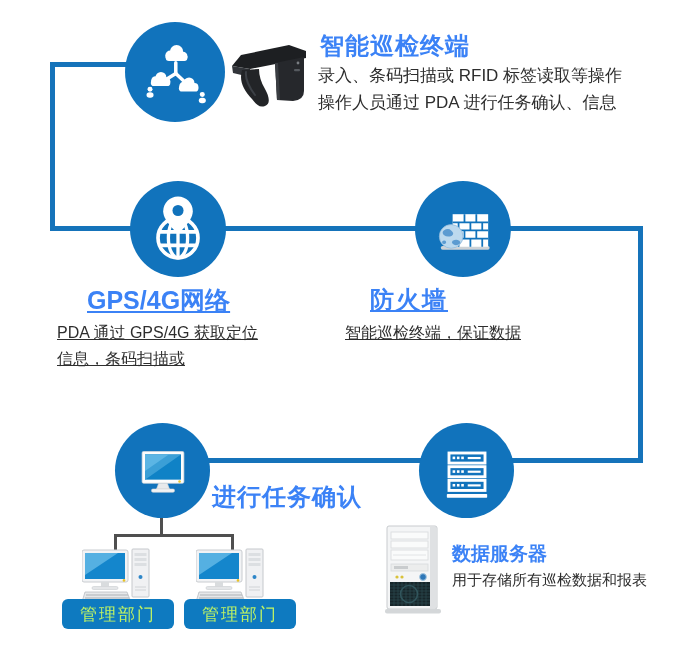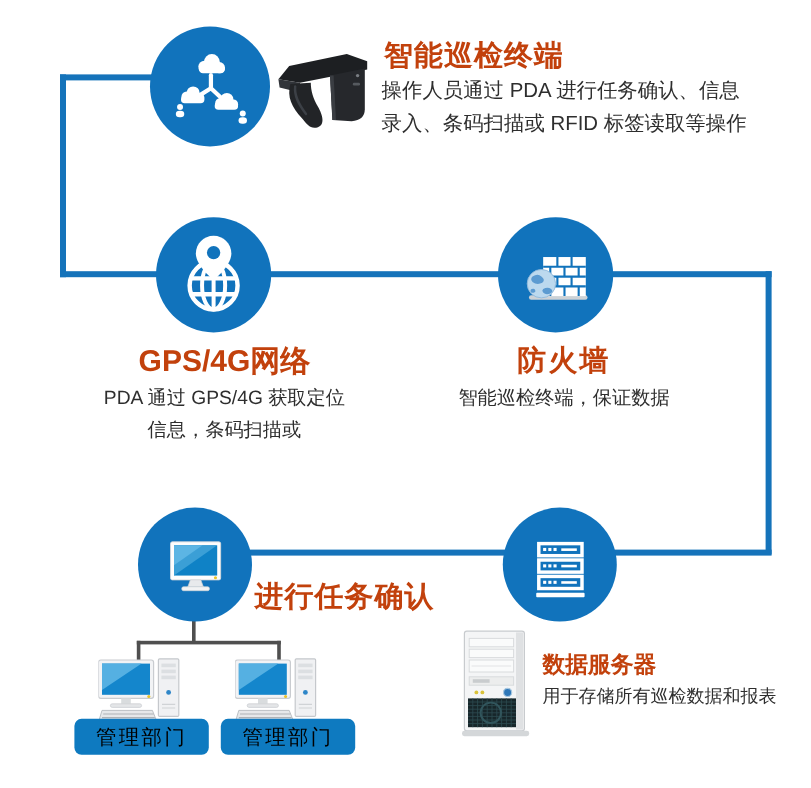--- a/index.html
+++ b/index.html
@@ -10,27 +10,27 @@
   .abs{position:absolute;}
   
   .bline{position:absolute;background:#1573BA;}
   
   .dline{position:absolute;background:#4F4F4F;}
   
   .node-circle{
     position:absolute;border-radius:50%;background:#1173BC;
     display:flex;align-items:center;justify-content:center;
   }
-  .title{font-weight:bold;color:#c2410c;}
+  .title{font-weight:bold;color:#3b82f6;}
   .title-lg{font-size:24px;letter-spacing:1px;}
   .desc{color:#2e2e2e;}
-  .center{text-align:center;}
+  .center{text-align:left;text-decoration:underline;}
   .dept-label{
     position:absolute;width:112px;height:30px;background:#0E7AC0;border-radius:6px;
-    color:#000000;font-size:17px;display:flex;align-items:center;justify-content:center;
+    color:#bef264;font-size:17px;display:flex;align-items:center;justify-content:center;
     letter-spacing:2px;
   }
 </style>
 </head>
 <body>
 
 <div id="stage">
 
   <div class="bline" style="left:50px;top:62px;width:100px;height:5px;"></div>
   <div class="bline" style="left:50px;top:62px;width:5px;height:169px;"></div>
@@ -91,22 +91,22 @@
 
     <path d="M16 34 C13 45 17 53 26 63 C30 68 33 72 39 70 C45 68 43 60 39 53 C35 46 33 40 33 33 Z" fill="#222427"></path>
     <path d="M20 36 C19 44 23 51 29 59" stroke="#3c4046" stroke-width="2" fill="none" stroke-linecap="round"></path>
 
     <circle cx="72" cy="27" r="1.4" fill="#7a7e83"></circle>
     <rect x="68" y="33" width="6" height="2.2" rx="1" fill="#565a5f"></rect>
   </svg>
 
   <div class="abs title title-lg" style="left:320px;top:30px;">智能巡检终端</div>
   <div class="abs desc" style="left:318px;top:62px;width:352px;font-size:17px;line-height:27px;">
+    <div>录入、条码扫描或 RFID 标签读取等操作</div>
     <div>操作人员通过 PDA 进行任务确认、信息</div>
-    <div>录入、条码扫描或 RFID 标签读取等操作</div>
   </div>
 
   <div class="node-circle" style="left:130px;top:181px;width:96px;height:96px;">
     <svg width="74" height="74" viewBox="0 0 100 100">
       <g stroke="#ffffff" fill="none">
         <circle cx="50" cy="62" r="27" stroke-width="5"></circle>
         <line x1="24" y1="54" x2="76" y2="54" stroke-width="5"></line>
         <line x1="26" y1="72" x2="74" y2="72" stroke-width="5"></line>
         <ellipse cx="50" cy="62" rx="13" ry="27" stroke-width="4.5"></ellipse>
         <line x1="50" y1="35" x2="50" y2="89" stroke-width="4.5"></line>

